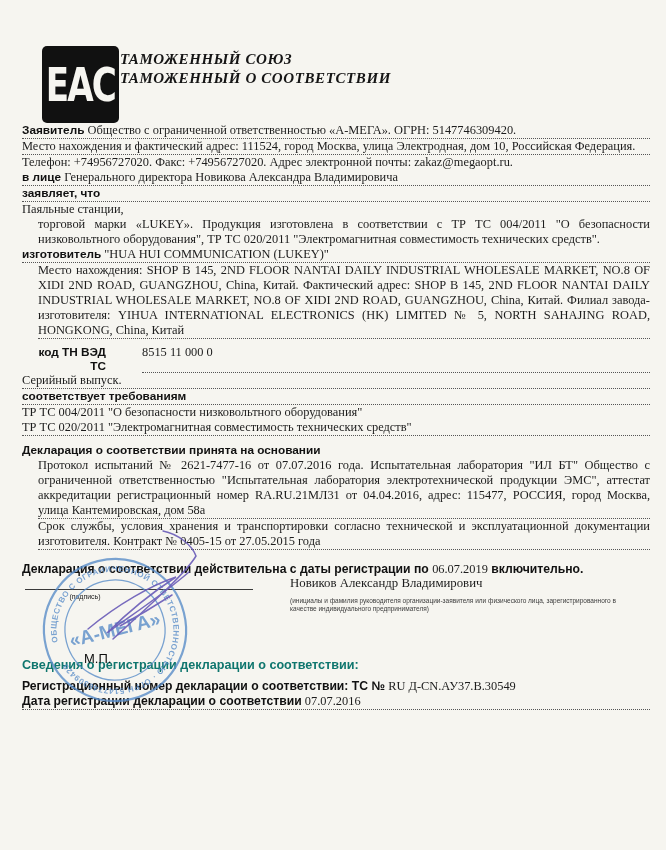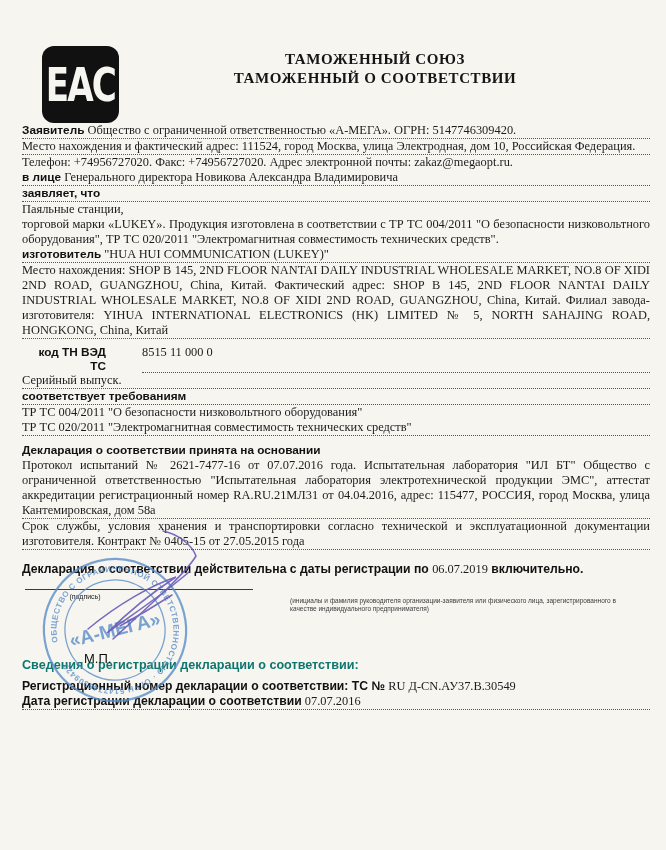--- a/index.html
+++ b/index.html
@@ -1,31 +1,31 @@
 <!DOCTYPE html>
 <html><head>
 <meta charset="utf-8">
 <style>
   html,body{margin:0;padding:0;background:#e8e7e3;}
   .page{position:relative;width:666px;height:850px;background:#f6f5f0;overflow:hidden;
         font-family:"Liberation Serif",serif;color:#1c1c1c;}
   
   .eac{position:absolute;left:42px;top:46px;width:77px;height:77px;background:#111;
-       border-radius:12px;display:flex;align-items:center;justify-content:center;z-index:2;}
+       border-radius:5px;display:flex;align-items:center;justify-content:center;z-index:2;}
   .eac span{color:#f6f5f0;font-family:"DejaVu Sans",sans-serif;font-weight:bold;font-size:36px;
        letter-spacing:-2px;transform:scaleY(1.3) scaleX(0.95);display:inline-block;}
   
-  .titles{position:absolute;top:50px;left:120px;right:36px;text-align:center;z-index:2;}
+  .titles{position:absolute;top:50px;left:120px;right:36px;text-align:left;z-index:2;font-style:italic;}
   .t1,.t2{font-weight:bold;font-size:15px;letter-spacing:0.6px;line-height:19px;color:#151515;}
   
   .content{position:absolute;left:22px;top:123px;width:628px;z-index:1;}
   .row{font-size:12.4px;line-height:15px;}
   .dotted{border-bottom:1px dotted #555;padding-bottom:0px;}
   .lbl{font-family:"Liberation Sans",sans-serif;font-weight:bold;font-size:11.8px;color:#111;text-align:right;}
-  .just{text-align:justify;}
+  .just{text-align:justify;margin-left:16px;}
   .code-row{display:flex;margin-top:6px;gap:36px;}
   .code-lbl{width:84px;flex-shrink:0;}
   .code-val{flex:1;border-bottom:1px dotted #555;font-size:12.4px;}
   .mt7{margin-top:7px;}
   .validity{margin-top:12px;font-family:"Liberation Sans",sans-serif;font-weight:bold;
             font-size:12.2px;color:#111;}
   .validity .date{font-family:"Liberation Serif",serif;font-weight:normal;font-size:12.4px;color:#1c1c1c;}
   .spacer{height:80px;}
   .reg-h{font-family:"Liberation Sans",sans-serif;font-weight:bold;font-size:12.6px;color:#0f766e;line-height:16px;}
   .reg-row{margin-top:6px;line-height:15px;}
@@ -118,20 +118,21 @@
     </div>
     <div class="row dotted">
       <span class="lbl" style="font-size:12.2px">Дата регистрации декларации о соответствии</span>
       <span>07.07.2016</span>
     </div>
   </div>
 
   <div class="sig-line"></div>
   <div class="sig-caption">(подпись)</div>
   <div class="mp">М.П.</div>
+  <div class="signer-name">Новиков Александр Владимирович</div>
   <div class="signer-note">(инициалы и фамилия руководителя организации-заявителя или физического лица, зарегистрированного в качестве индивидуального предпринимателя)</div>
 
   <svg class="overlay" width="666" height="850" viewBox="0 0 666 850">
     <defs>
       <path id="ringPath" d="M 56.5,630 a 58.5,58.5 0 1 1 117,0 a 58.5,58.5 0 1 1 -117,0"></path>
     </defs>
     <g transform="rotate(-14 115 630)" opacity="0.8">
       <circle cx="115" cy="630" r="71" fill="none" stroke-width="2.2" stroke="#5b8ec9"></circle>
       <circle cx="115" cy="630" r="50" fill="none" stroke-width="1.3" stroke="#5b8ec9"></circle>
       <text font-family="Liberation Sans, sans-serif" font-size="8" font-weight="bold" letter-spacing="0.6" fill="#5b8ec9">

